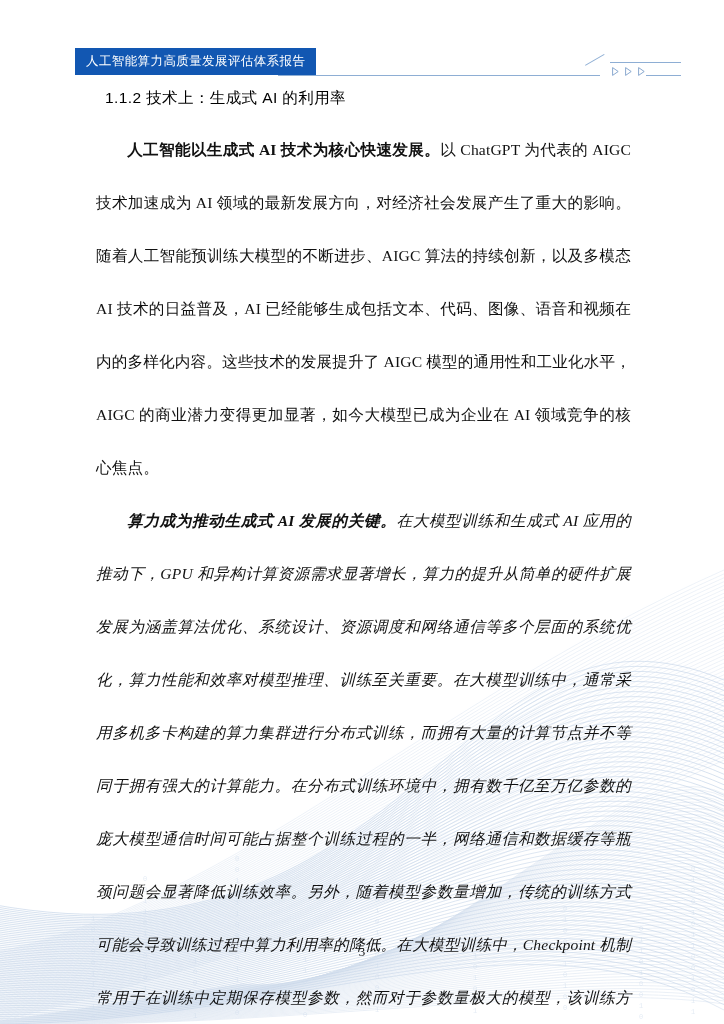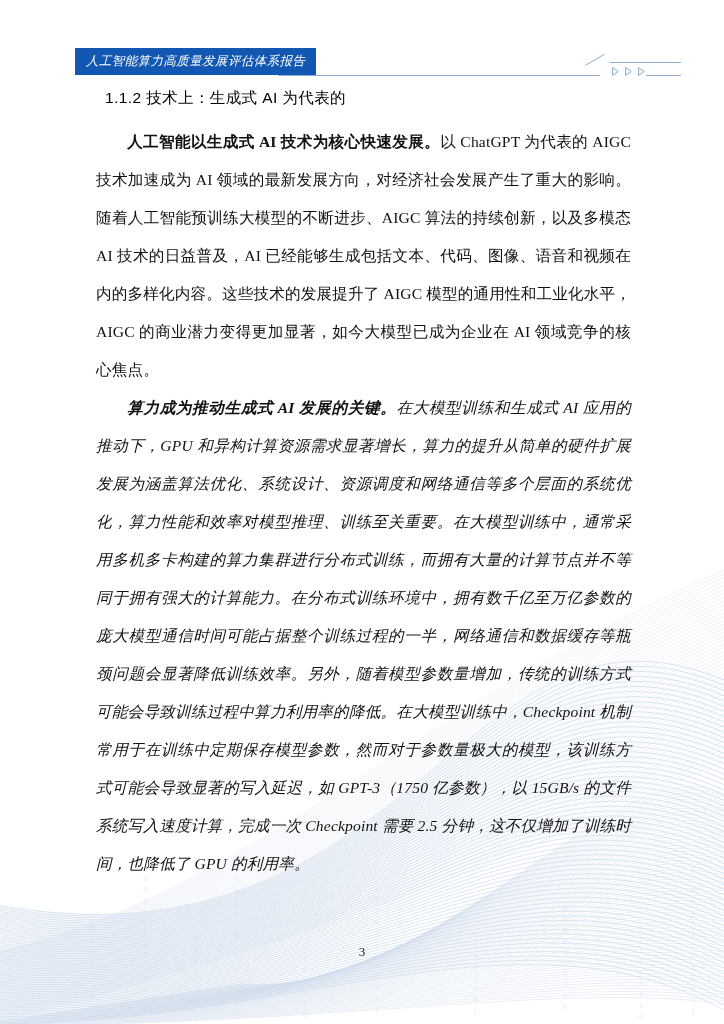--- a/index.html
+++ b/index.html
@@ -52,21 +52,20 @@
     height: 27px;
     padding: 0 11px;
     display: flex;
     align-items: center;
     background: #1257B2;
     color: #ffffff;
     font-family: "Liberation Sans", "DejaVu Sans", sans-serif;
     font-size: 12.5px;
     letter-spacing: .4px;
     white-space: nowrap;
-    font-style: italic;
   }
   .header-rule-lower {
     position: absolute;
     left: 278px;
     top: 27px;
     width: 322px;
     height: 0;
     border-top: 1.3px solid #8eaed4;
   }
   .header-rule-slant {
@@ -120,21 +119,21 @@
     font-family: "Liberation Sans", "DejaVu Sans", sans-serif;
     font-size: 15.5px;
     color: #000;
     margin: 0 0 14px 9px;
     letter-spacing: .4px;
     white-space: nowrap;
   }
   p.para {
     margin: 0 0 0 0;
     font-size: 15.6px;
-    line-height: 38px;
+    line-height: 53px;
     color: #111;
     text-align: justify;
     text-justify: inter-character;
     text-indent: 2em;
     letter-spacing: .15px;
   }
   p.para + p.para { margin-top: 0; font-style: italic; }
   .lead {
     font-weight: bold;
   }
@@ -475,21 +474,21 @@
       <svg class="tri" viewBox="0 0 7 9">
         <path d="M0.6 0.6 L6.2 4.5 L0.6 8.4 Z" fill="none" stroke="#7d9fc9" stroke-width="0.9"></path>
       </svg>
       <svg class="tri" viewBox="0 0 7 9">
         <path d="M0.6 0.6 L6.2 4.5 L0.6 8.4 Z" fill="none" stroke="#7d9fc9" stroke-width="0.9"></path>
       </svg>
     </div>
   </div>
 
   <div class="content">
-    <div class="heading">1.1.2  技术上：生成式 AI 为代表的</div>
+    <div class="heading">1.1.2  技术上：生成式 AI 的利用率</div>
 
     <p class="para">
       <span class="lead">人工智能以生成式 AI 技术为核心快速发展。</span><span>以 ChatGPT 为代表的 AIGC 技术加速成为 AI 领域的最新发展方向，对经济社会发展产生了重大的影响。随着人工智能预训练大模型的不断进步、AIGC 算法的持续创新，以及多模态 AI 技术的日益普及，AI 已经能够生成包括文本、代码、图像、语音和视频在内的多样化内容。这些技术的发展提升了 AIGC 模型的通用性和工业化水平，AIGC 的商业潜力变得更加显著，如今大模型已成为企业在 AI 领域竞争的核心焦点。</span>
     </p>
 
     <p class="para">
       <span class="lead">算力成为推动生成式 AI 发展的关键。</span><span>在大模型训练和生成式 AI 应用的推动下，GPU 和异构计算资源需求显著增长，算力的提升从简单的硬件扩展发展为涵盖算法优化、系统设计、资源调度和网络通信等多个层面的系统优化，算力性能和效率对模型推理、训练至关重要。在大模型训练中，通常采用多机多卡构建的算力集群进行分布式训练，而拥有大量的计算节点并不等同于拥有强大的计算能力。在分布式训练环境中，拥有数千亿至万亿参数的庞大模型通信时间可能占据整个训练过程的一半，网络通信和数据缓存等瓶颈问题会显著降低训练效率。另外，随着模型参数量增加，传统的训练方式可能会导致训练过程中算力利用率的降低。在大模型训练中，Checkpoint 机制常用于在训练中定期保存模型参数，然而对于参数量极大的模型，该训练方式可能会导致显著的写入延迟，如 GPT-3（1750 亿参数），以 15GB/s 的文件系统写入速度计算，完成一次 Checkpoint 需要 2.5 分钟，这不仅增加了训练时间，也降低了 GPU 的利用率。</span>
     </p>
   </div>
 

